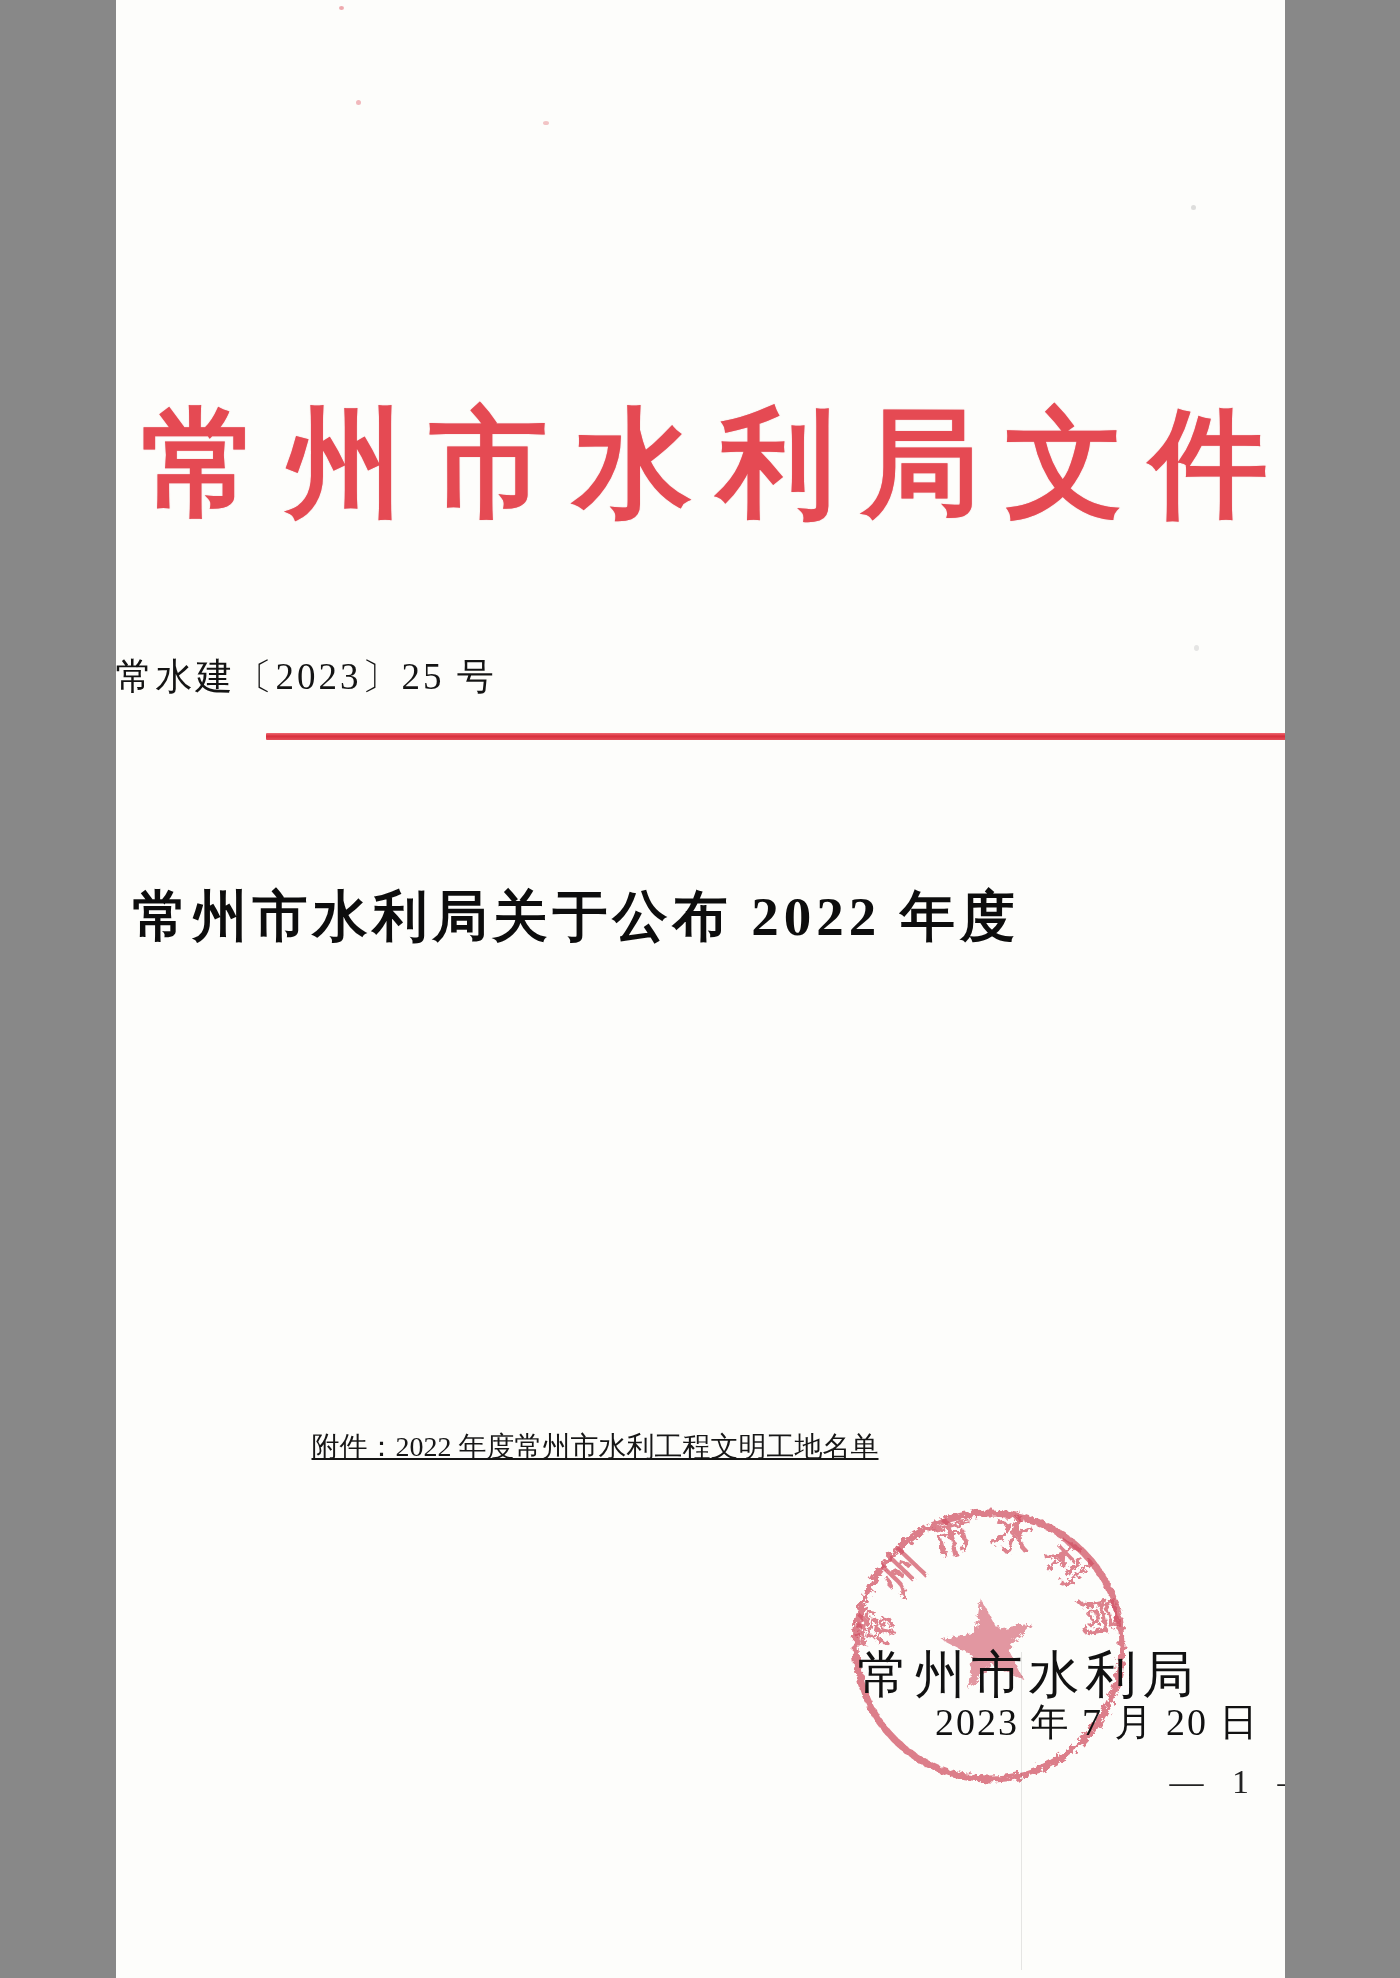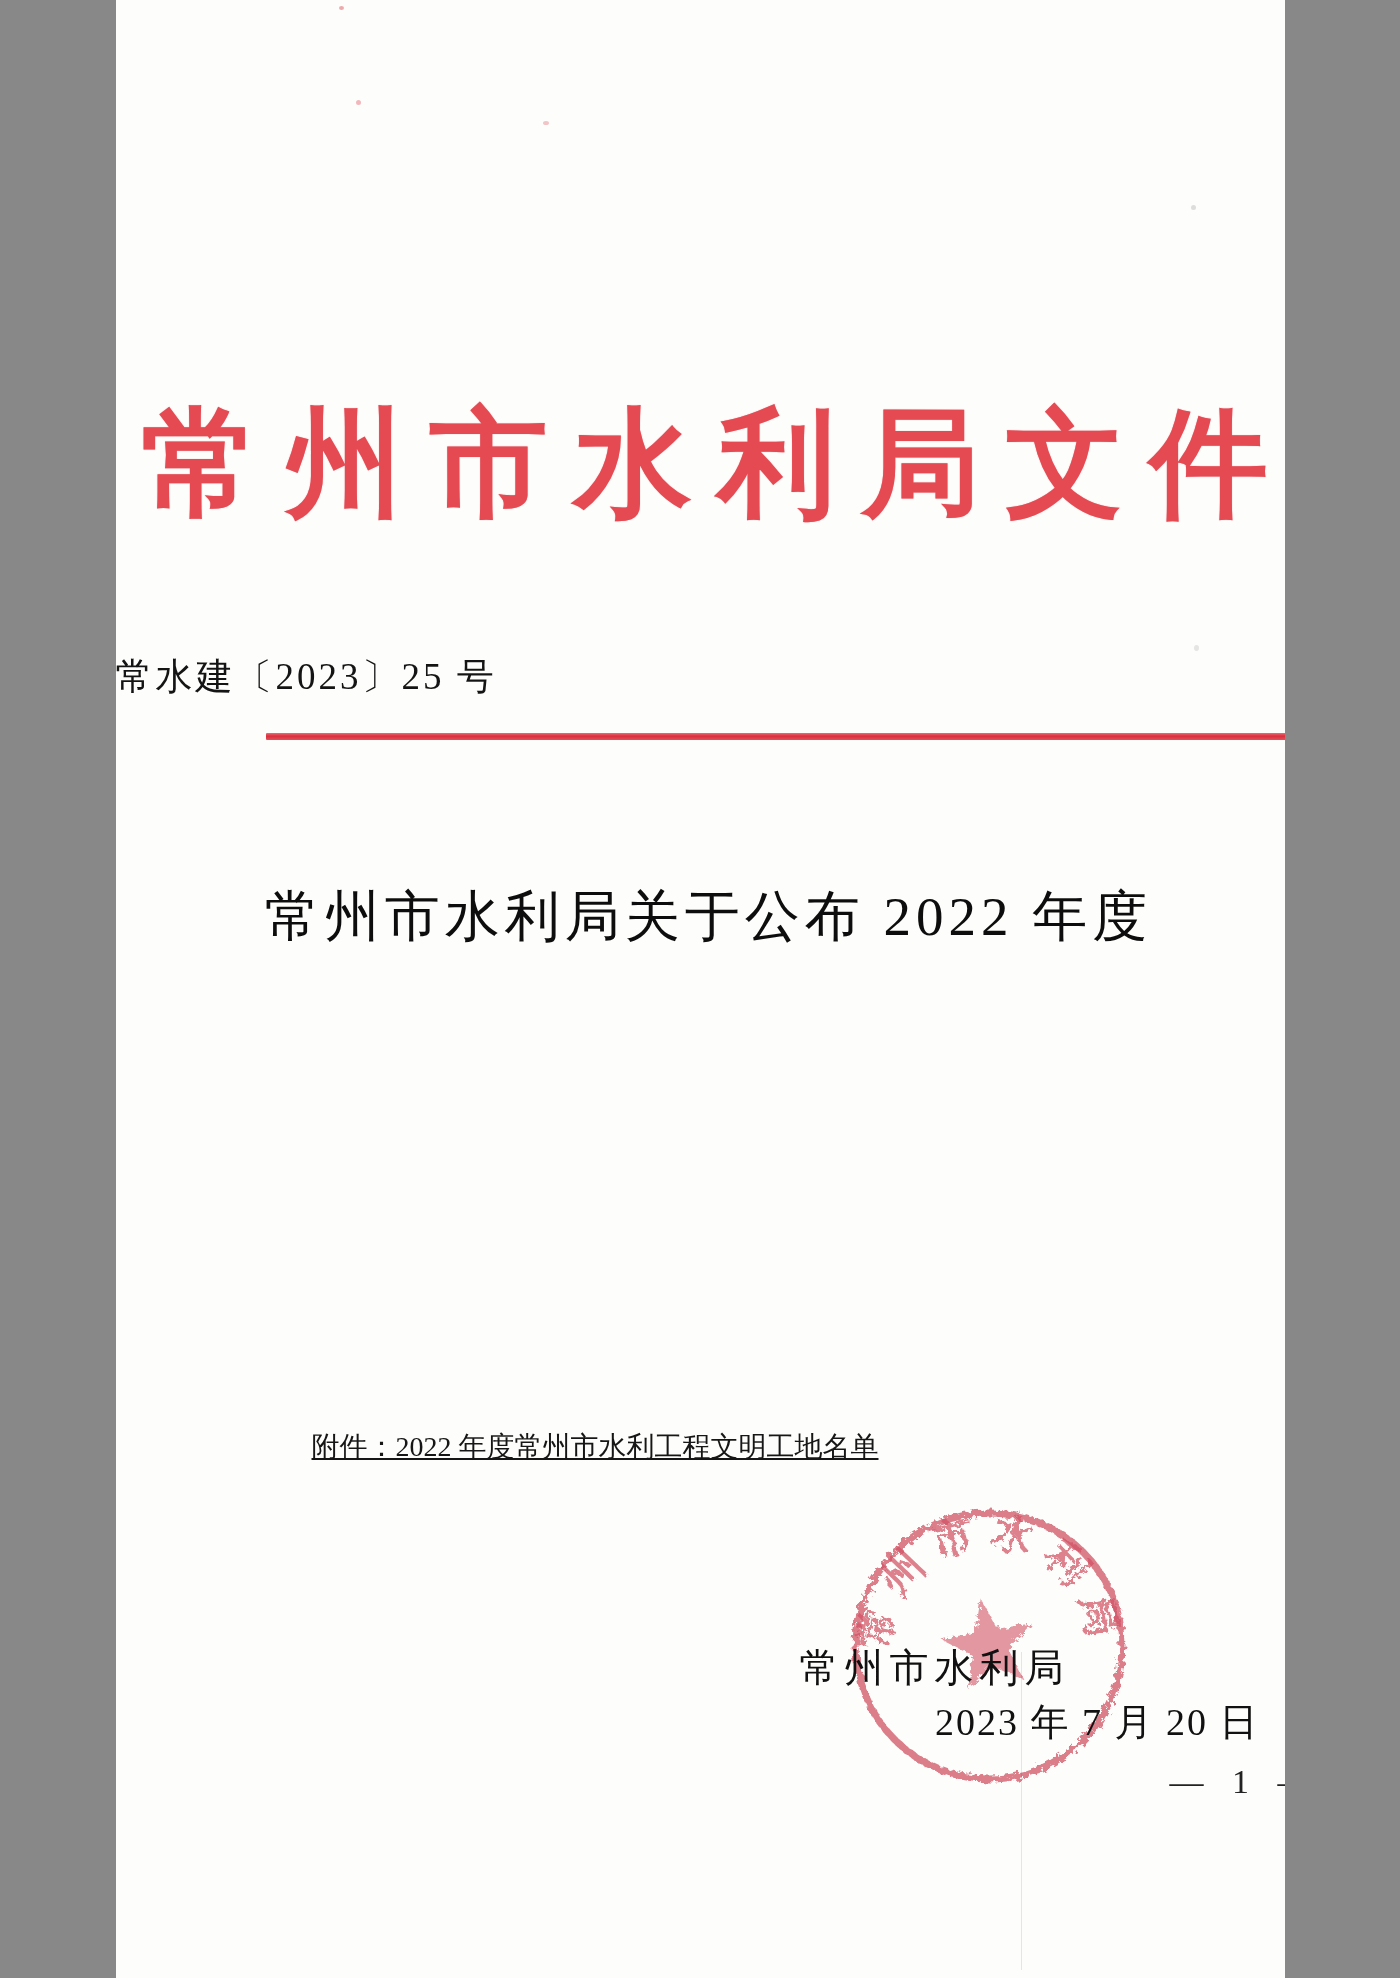--- a/index.html
+++ b/index.html
@@ -47,22 +47,22 @@
     top: 733px; left: 150px;
     width: 1117px; height: 7px;
     background: linear-gradient(#ef6a72, #d92f3c 45%, #e4505a);
     border-radius: 1px;
   }
 
   
   .doc-title {
     position: absolute;
     top: 873px; left: 17px; right: 0;
-    text-align: center;
-    font-weight: 400;
+    text-align: left;
+    font-weight: 700;
     font-size: 55px;
     line-height: 88px;
     letter-spacing: 5px;
     color: #0d0d0d;
     white-space: nowrap;
   }
 
   
   .body-block {
     position: absolute;
@@ -86,22 +86,22 @@
     color: #161616;
     white-space: nowrap;
     text-decoration: underline;
   }
 
   
   .signature-org {
     position: absolute;
     top: 1641px; left: 684px;
     width: 400px;
-    text-align: left;
-    font-size: 39px;
+    text-align: right;
+    font-size: 51px;
     letter-spacing: 6px;
     color: #111;
     white-space: nowrap;
   }
   .signature-date {
     position: absolute;
     top: 1697px; left: 664px;
     width: 480px;
     text-align: right;
     font-size: 38px;

